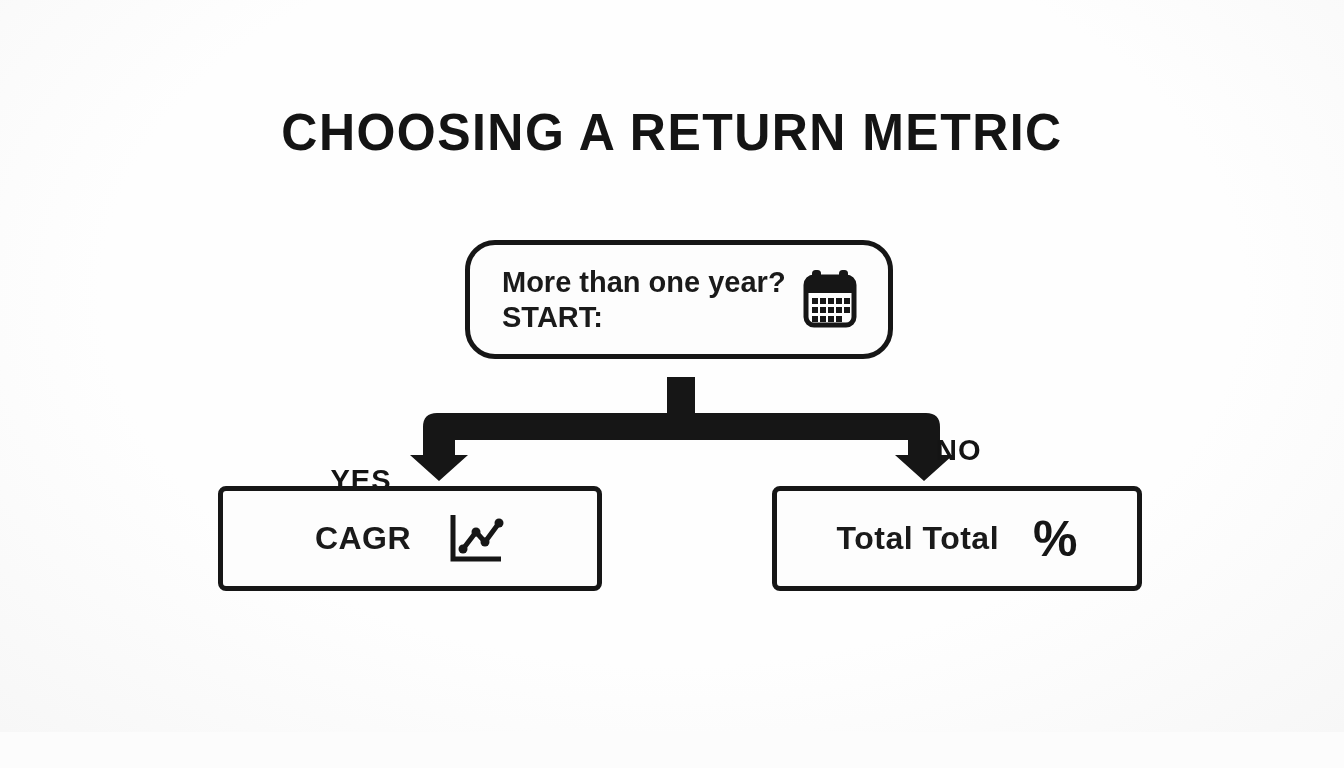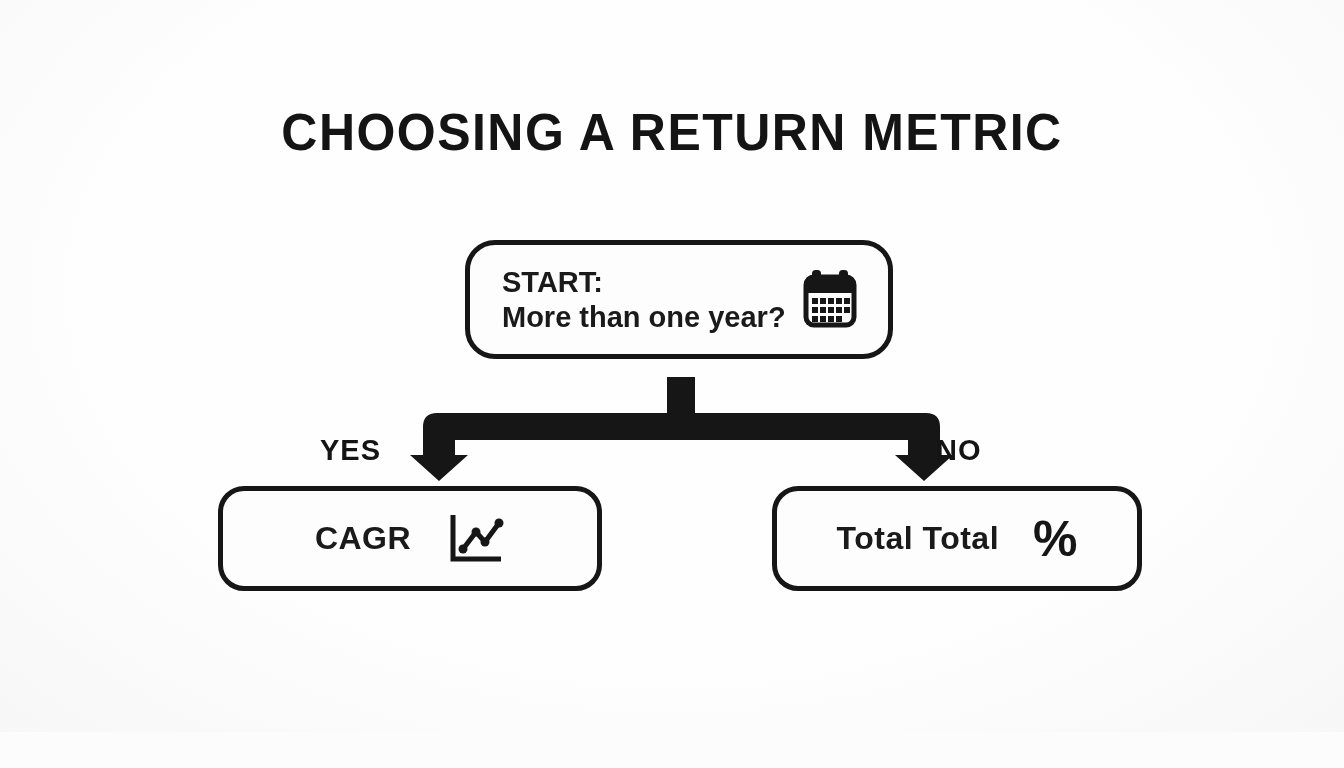--- a/index.html
+++ b/index.html
@@ -42,21 +42,21 @@
   }
   .start-text {
     font-size: 29px;
     font-weight: bold;
     line-height: 1.2;
     color: #1a1a1a;
   }
   .node-result {
     top: 486px;
     height: 105px;
-    border-radius: 26px;
+    border-radius: 8px;
     justify-content: center;
     gap: 34px;
   }
   .node-cagr { left: 218px; width: 384px; }
   .node-total { left: 772px; width: 370px; }
   .result-label {
     font-size: 32px;
     font-weight: bold;
     color: #1a1a1a;
     letter-spacing: 0.5px;
@@ -73,35 +73,35 @@
     width: 570px; height: 115px;
   }
   .branch-label {
     position: absolute;
     font-size: 29px;
     font-weight: bold;
     color: #141414;
     letter-spacing: 1px;
     top: 434px;
   }
-  .branch-label-yes { left: 320px; width: 82px; text-align: left; }
+  .branch-label-yes { left: 320px; width: 82px; text-align: center; margin-top: 30px; }
   .branch-label-no  { left: 936px; width: 82px; text-align: left; }
   .icon-box { display: flex; align-items: center; justify-content: center; }
 </style>
 </head>
 <body>
 
 <div class="canvas">
 
   <div class="title">CHOOSING A RETURN METRIC</div>
 
   <div class="node node-start">
     <div class="start-text">
+      <div>More than one year?</div>
       <div>START:</div>
-      <div>More than one year?</div>
     </div>
     <span class="icon-box">
       <svg width="56" height="60" viewBox="0 0 56 60" aria-hidden="true">
         <rect x="10" y="0" width="9" height="13" rx="3.5" fill="#161616"></rect>
         <rect x="37" y="0" width="9" height="13" rx="3.5" fill="#161616"></rect>
         <rect x="4" y="7" width="48" height="48" rx="8" fill="#fdfdfd" stroke="#161616" stroke-width="5"></rect>
         <path d="M12 7 H44 Q52 7 52 15 V23 H4 V15 Q4 7 12 7 Z" fill="#161616"></path>
         <g fill="#161616">
           <rect x="10" y="28" width="6" height="6"></rect>
             <rect x="18" y="28" width="6" height="6"></rect>

